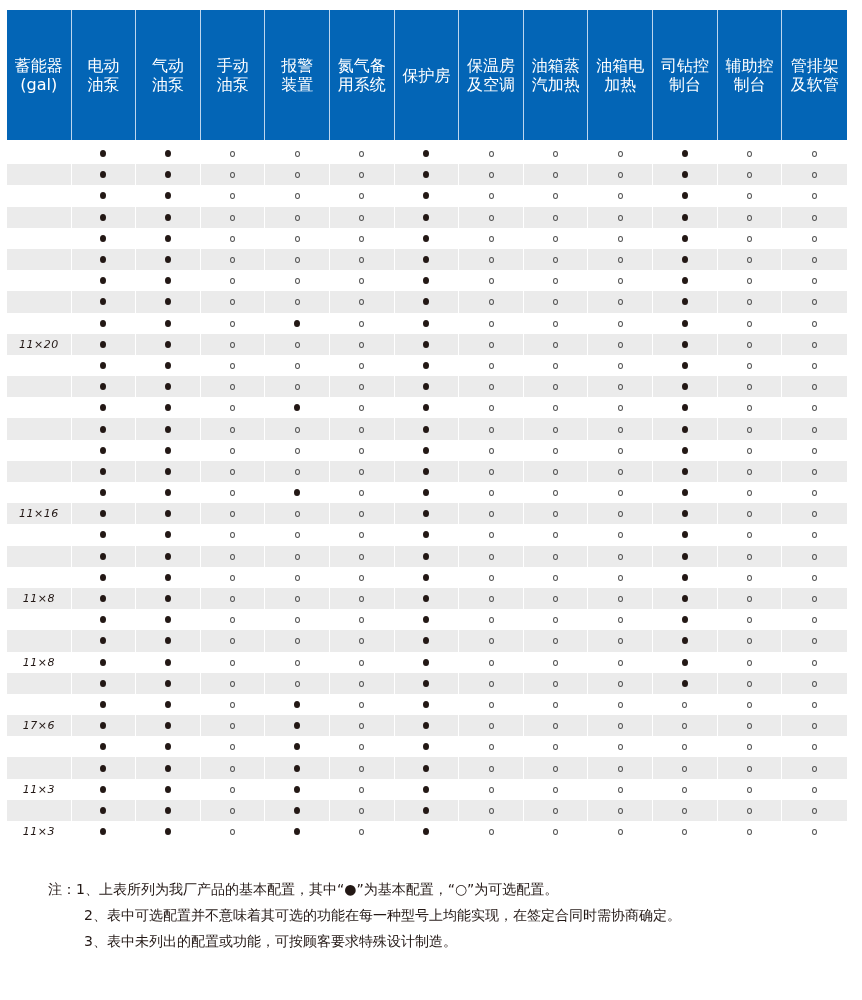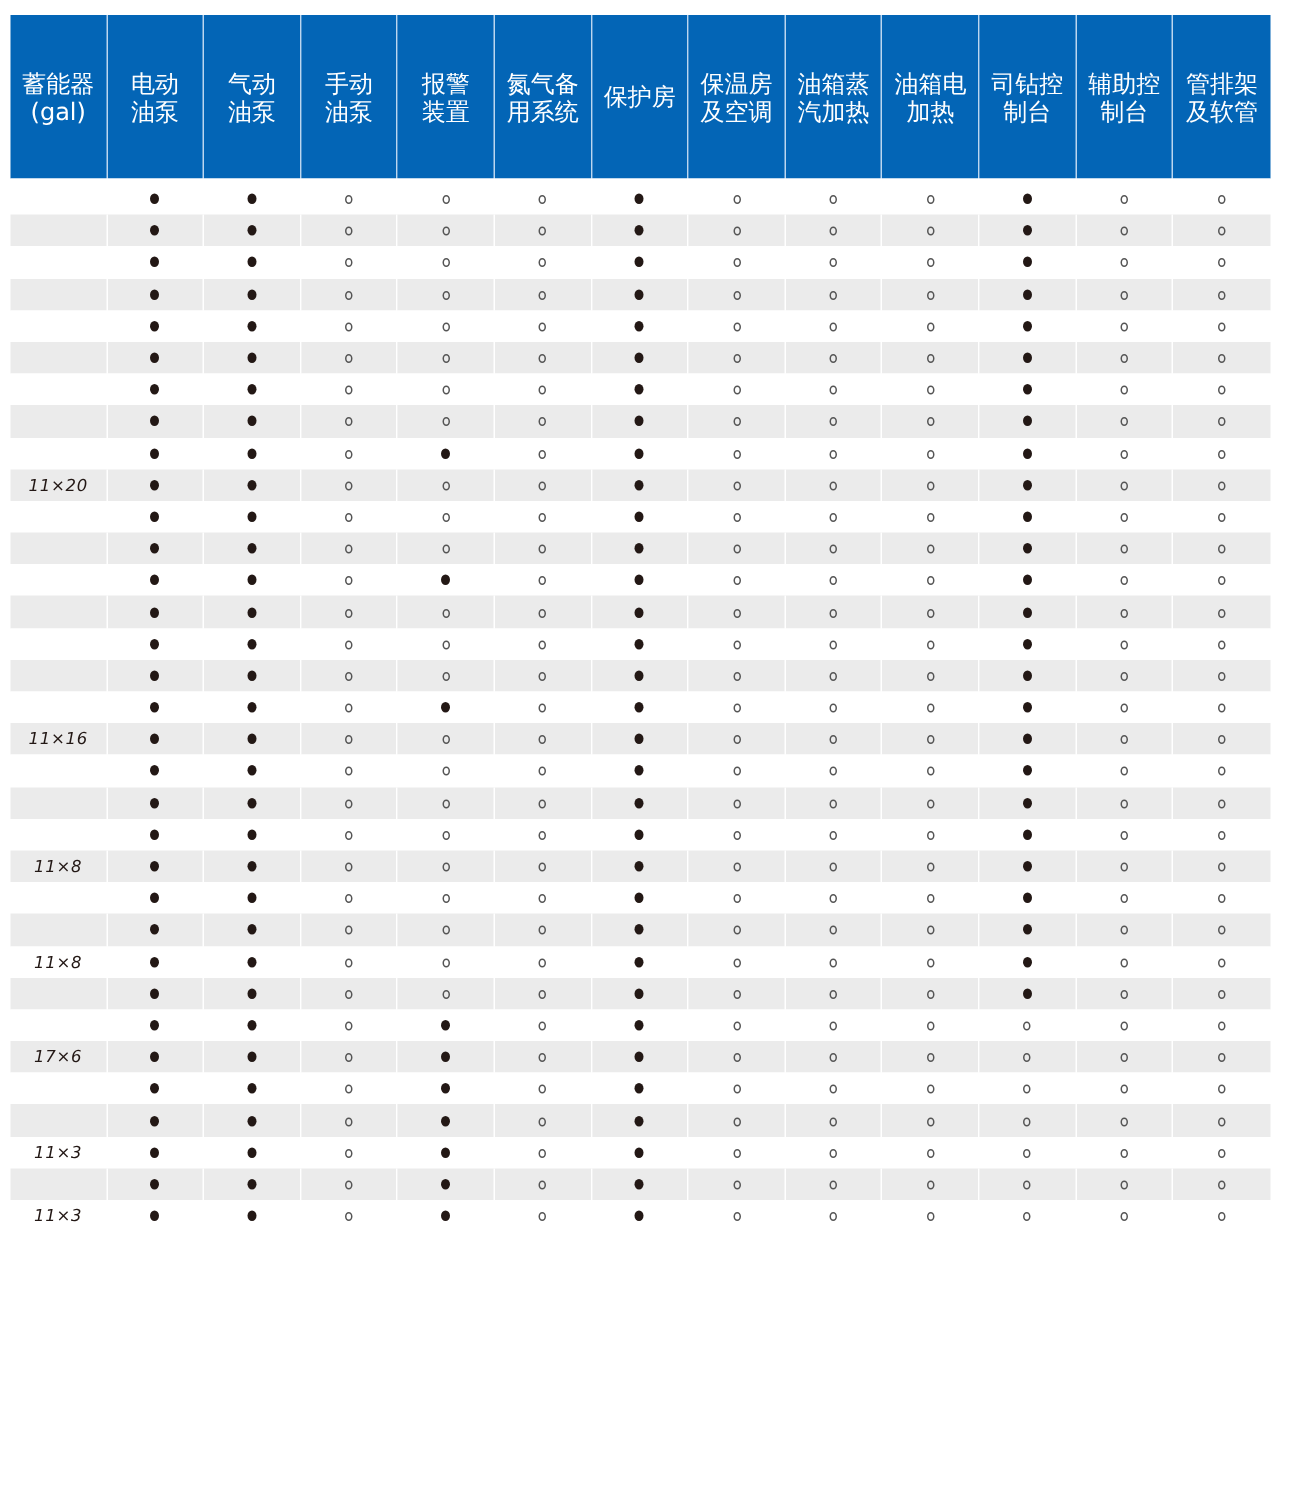--- a/index.html
+++ b/index.html
@@ -2,21 +2,21 @@
 <html><head>
 <meta charset="utf-8">
 <style>
   html, body { margin: 0; padding: 0; background: #ffffff; }
   body { width: 862px; height: 1000px; position: relative; overflow: hidden;
          font-family: "DejaVu Sans", "Liberation Sans", sans-serif; }
   .config-table { position: absolute; left: 7px; top: 10px; width: 840px;
                   border-collapse: separate; border-spacing: 0; table-layout: fixed; }
   .config-table col { width: 64.6px; }
   .config-table th { background: #0365b6; color: #ffffff; font-weight: normal;
-                     font-size: 16px; line-height: 19px; height: 109px; padding: 0;
+                     font-size: 16px; line-height: 19px; height: 130px; padding: 0;
                      text-align: center; vertical-align: middle;
                      border-right: 1.5px solid #bcd6ef; box-sizing: border-box; }
   .config-table th:last-child { border-right: none; }
   .config-table th span { display: block; }
   .config-table td { height: 21.2px; padding: 0; text-align: center; vertical-align: middle;
                      font-size: 11px; color: #231815; border-right: 1.5px solid #ffffff;
                      box-sizing: border-box; }
   .config-table td:last-child { border-right: none; }
   .config-table tr.gap td { height: 3px; background: #ffffff; }
   .config-table tbody tr.even td { background: #ebebeb; }
@@ -611,13 +611,16 @@
         <td><span class="dot-option" title="○"></span></td>
         <td><span class="dot-option" title="○"></span></td>
         <td><span class="dot-option" title="○"></span></td>
         <td><span class="dot-option" title="○"></span></td>
         <td><span class="dot-option" title="○"></span></td>
       </tr>
     </tbody>
 </table>
 
 <div class="notes">
+  <div class="line"><span>注：</span><span>1、上表所列为我厂产品的基本配置，其中“●”为基本配置，“○”为可选配置。</span></div>
+  <div class="line indent"><span>2、表中可选配置并不意味着其可选的功能在每一种型号上均能实现，在签定合同时需协商确定。</span></div>
+  <div class="line indent"><span>3、表中未列出的配置或功能，可按顾客要求特殊设计制造。</span></div>
 </div>
 
 </body></html>

